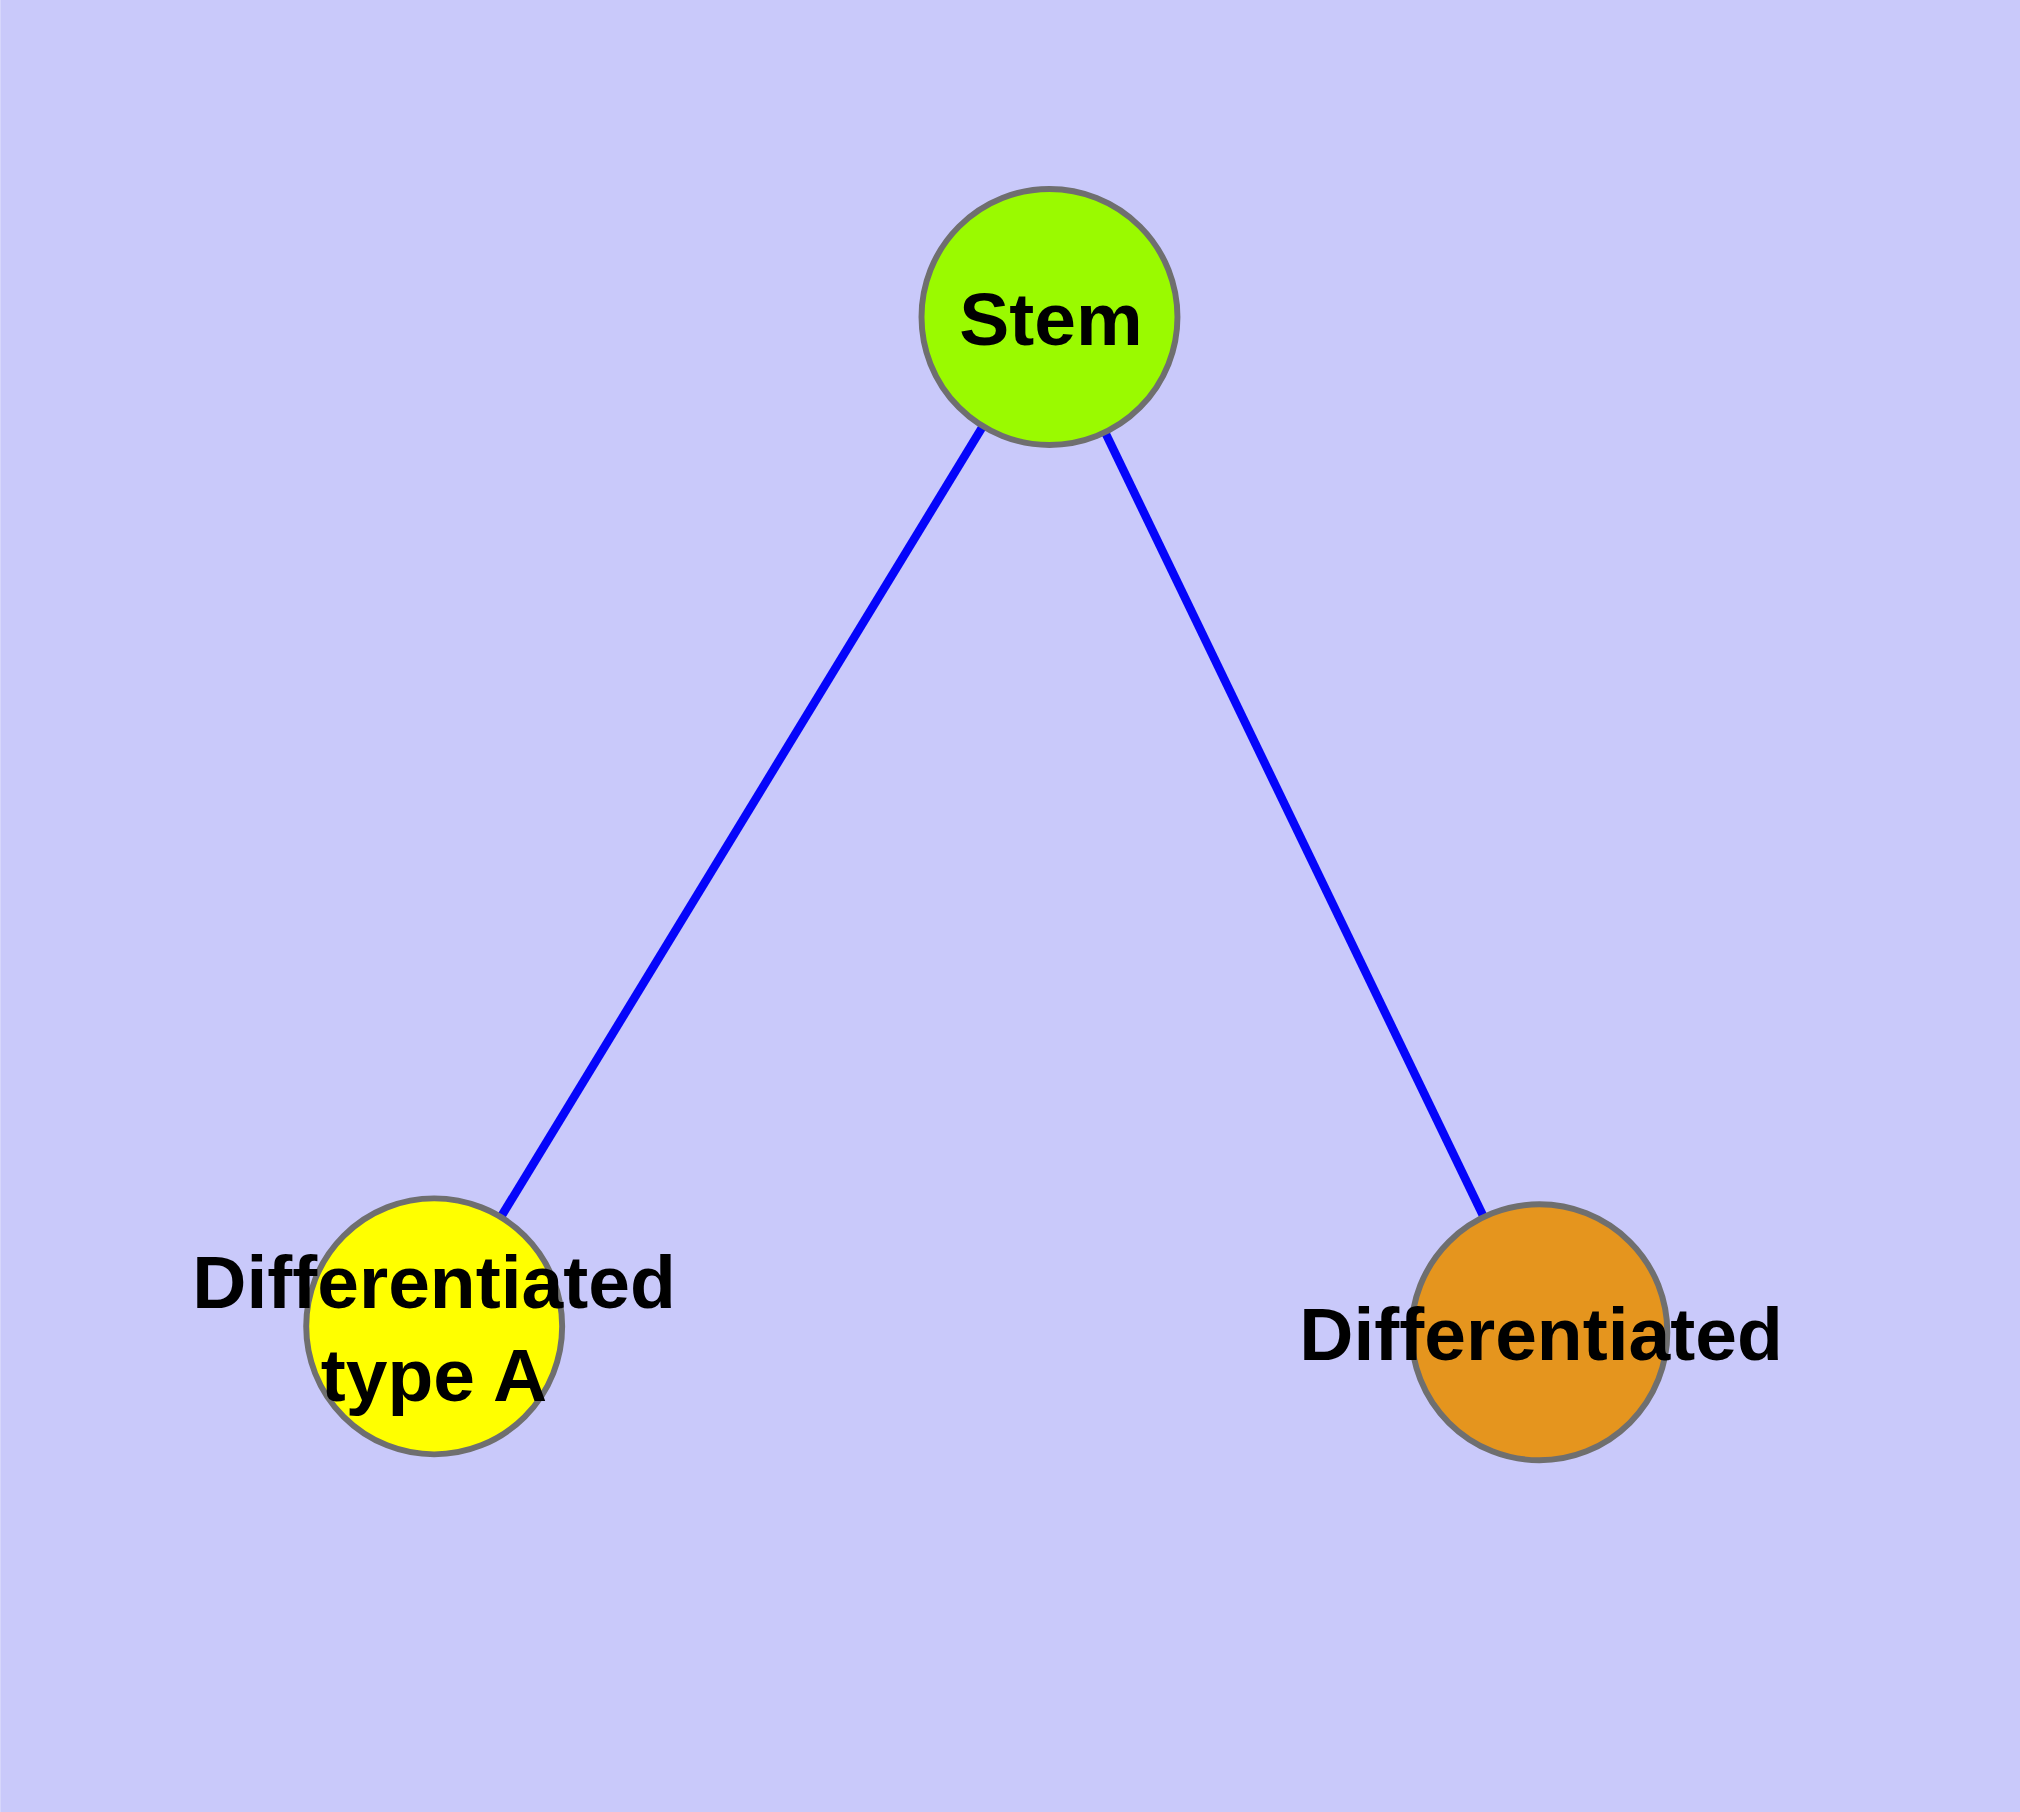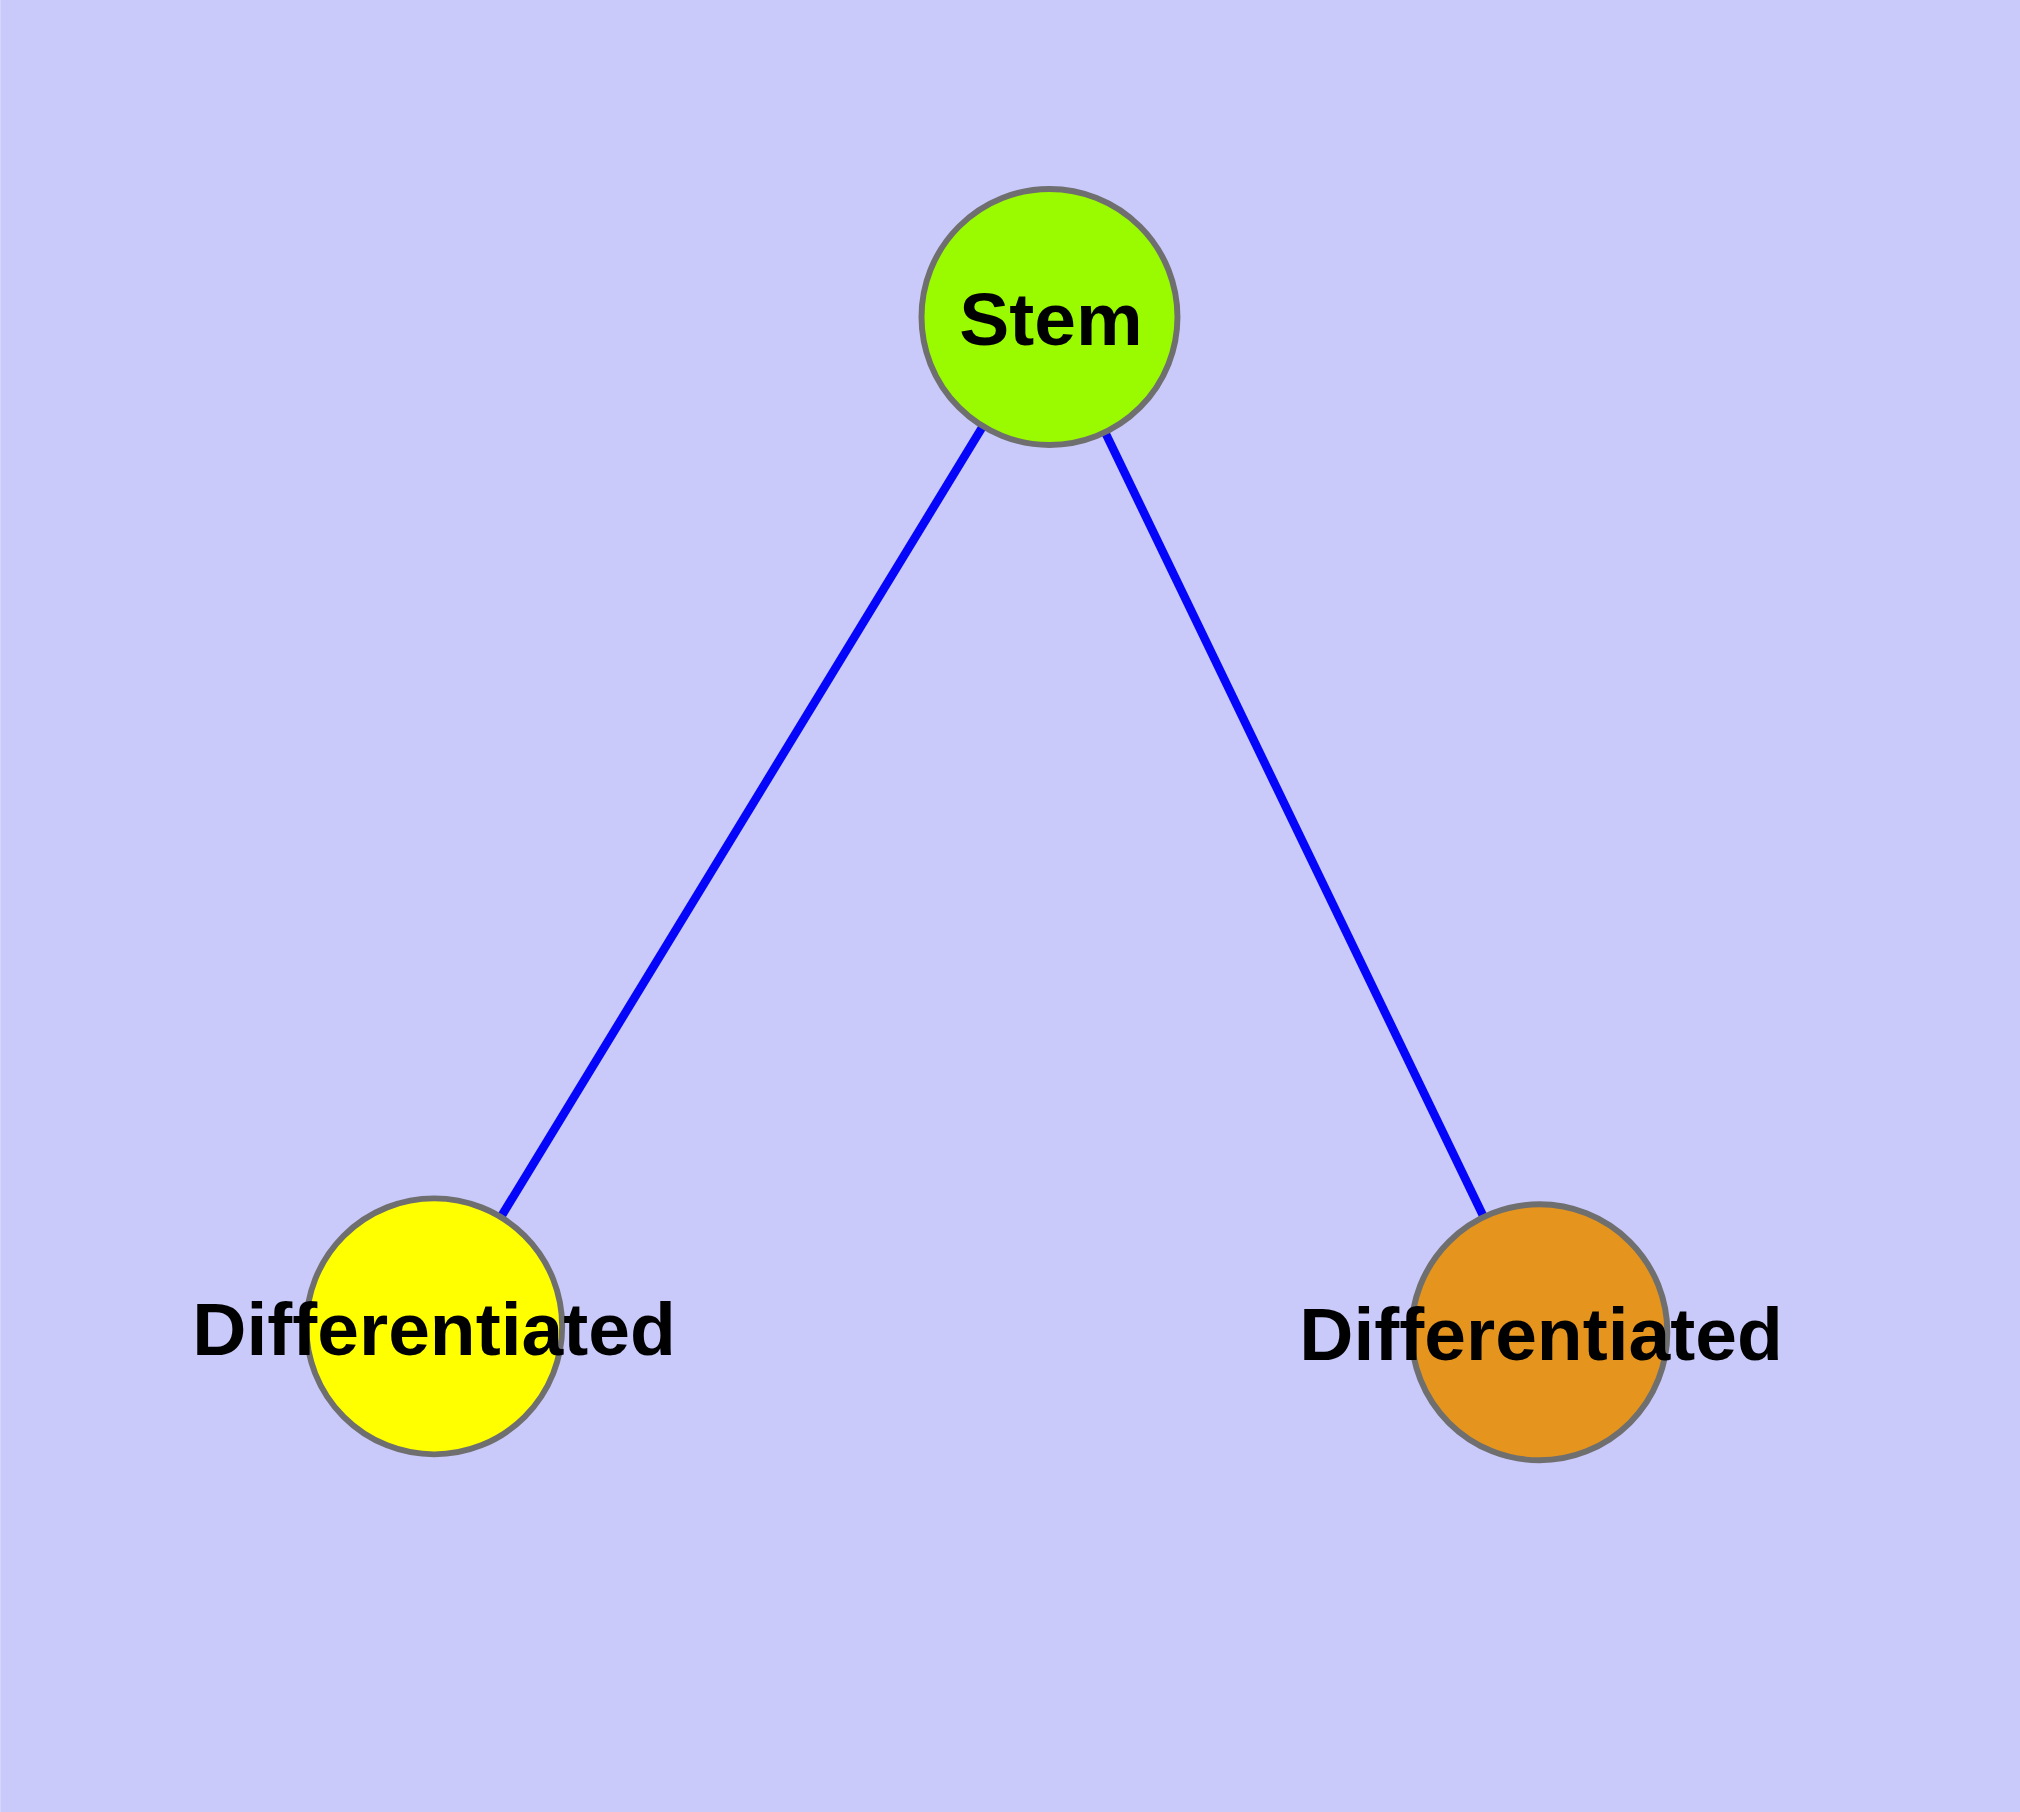--- a/index.html
+++ b/index.html
@@ -51,20 +51,21 @@
     <circle cx="512" cy="1565" r="151" stroke-width="7" fill="#FFFF00" stroke="#6F6F6F"></circle>
     <circle cx="1816" cy="1572" r="151" stroke-width="7" fill="#E5951E" stroke="#6F6F6F"></circle>
   </svg>
 
   <div class="node-label" style="left:1051px; top:319px;">
     <div>Stem</div>
   </div>
 
   <div class="node-label" style="left:434px; top:1329px;">
     <div>Differentiated</div>
+    <div>type A</div>
   </div>
 
   <div class="node-label" style="left:1541px; top:1334px;">
     <div>Differentiated</div>
   </div>
 
 </div>
 
 
 </body></html>

